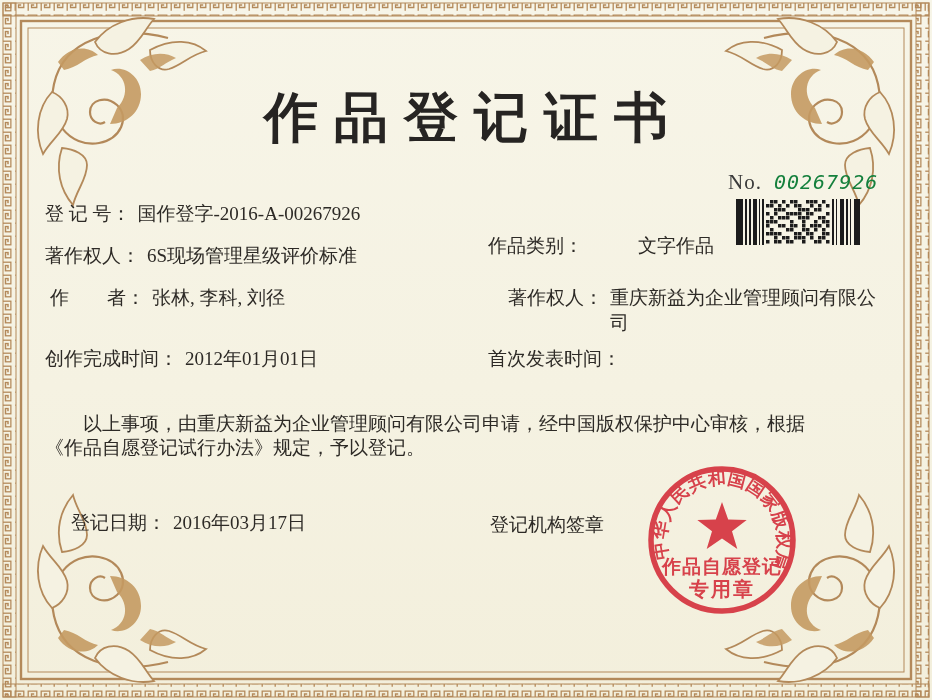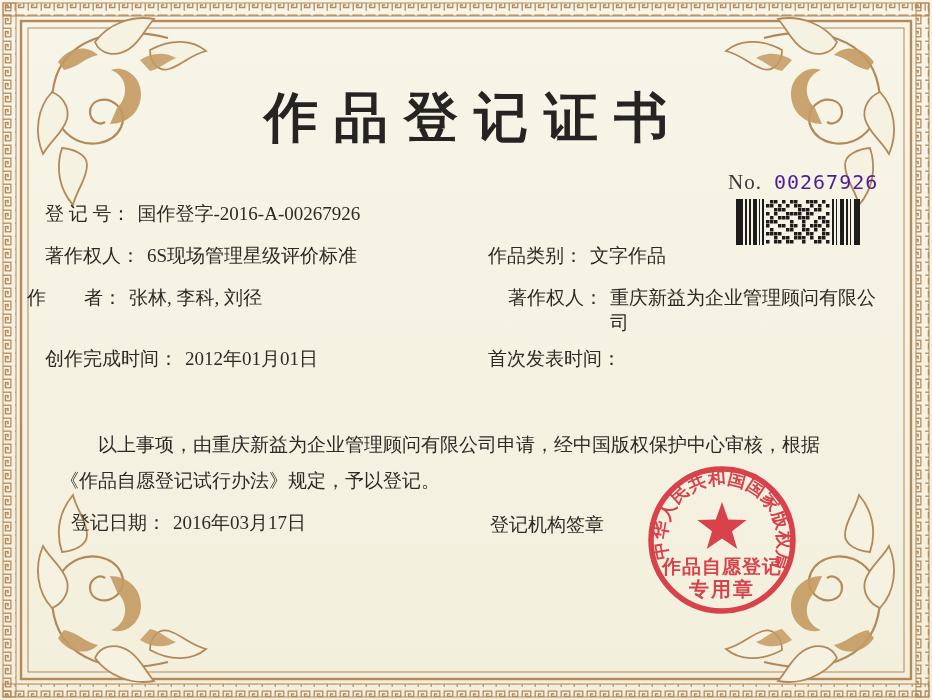--- a/index.html
+++ b/index.html
@@ -15,39 +15,40 @@
   #frame-svg{position:absolute;left:0;top:0;width:932px;height:700px;}
   .content{position:absolute;inset:0;color:#2d2a26;border-radius:14px;}
   .cert-title{
     position:absolute;left:0;right:0;top:82px;margin:0;
     text-align:center;font-size:54px;font-weight:700;color:#262422;
     letter-spacing:16px;text-indent:16px;
   }
   .no-line{position:absolute;left:728px;top:170px;white-space:nowrap;}
   .no-label{font-size:21px;color:#3b3b3b;letter-spacing:1px;}
   .no-value{
-    font-size:20px;color:#4c1d95;margin-left:12px;letter-spacing:1px;
+    font-size:20px;color:#15803d;margin-left:12px;letter-spacing:1px;
     font-family:"DejaVu Sans Mono","Liberation Mono",monospace;
+    font-style:italic;
   }
   #barcode{position:absolute;left:736px;top:199px;}
   .row{position:absolute;display:flex;font-size:19px;line-height:25px;white-space:nowrap;}
   .row .lbl{flex:none;margin-right:7px;}
   .row .val{white-space:normal;}
   #row-regno{left:45px;top:201px;}
   #row-name{left:45px;top:243px;}
-  #row-category{left:488px;top:243px;}
-  #row-author{left:27px;top:285px;align-items:flex-end;}
+  #row-category{left:488px;top:233px;gap:48px;}
+  #row-author{left:50px;top:285px;align-items:flex-end;}
   #row-owner{left:508px;top:285px;}
   #row-owner .val{width:278px;}
   #row-created{left:45px;top:346px;}
   #row-published{left:488px;top:346px;}
   #row-regdate{left:45px;top:510px;margin-left:26px;}
   .statement{
-    position:absolute;left:45px;top:412px;width:772px;margin:15px;
-    font-size:19px;line-height:36px;text-indent:2em;white-space:normal;
+    position:absolute;left:45px;top:412px;width:772px;margin:0;
+    font-size:19px;line-height:24px;text-indent:2em;white-space:normal;
   }
   .signature-label{position:absolute;left:490px;top:512px;font-size:19px;}
   #seal{position:absolute;left:634px;top:452px;width:176px;height:176px;opacity:.92;}
   .seal-text{
     fill:#d5343f;font-weight:700;
     font-family:"Liberation Serif","DejaVu Serif",serif;
   }
 </style>
 </head>
 <body>

